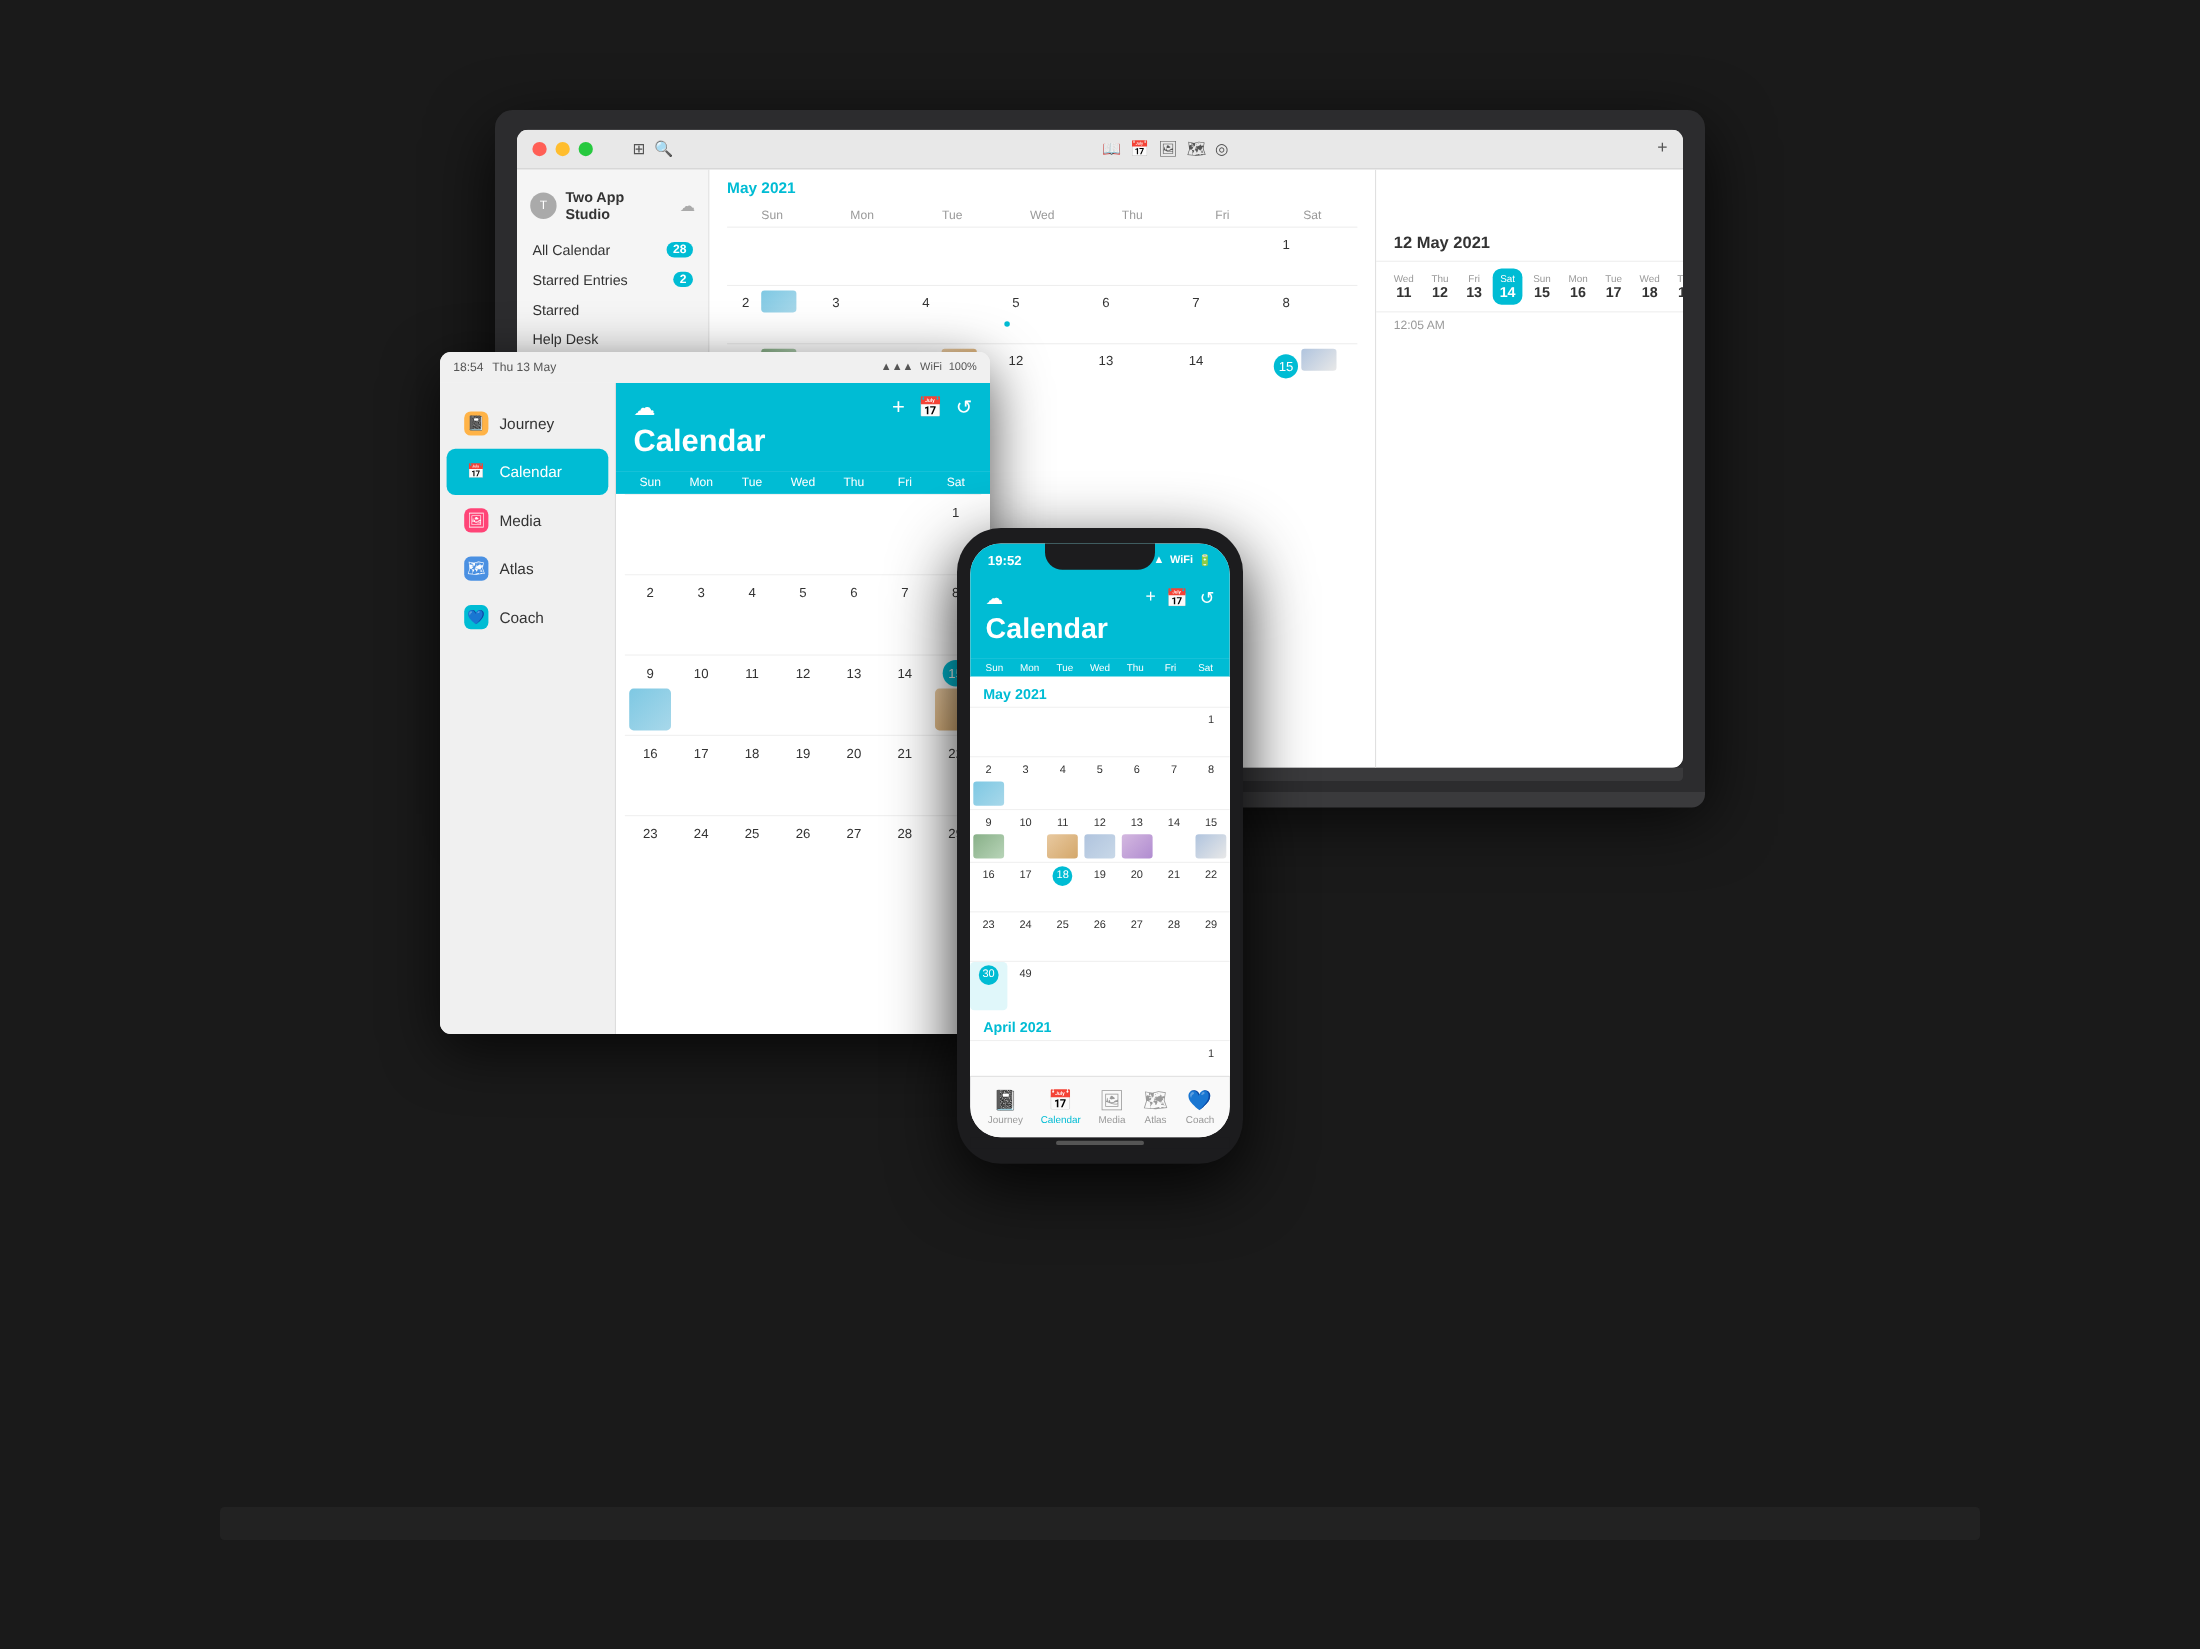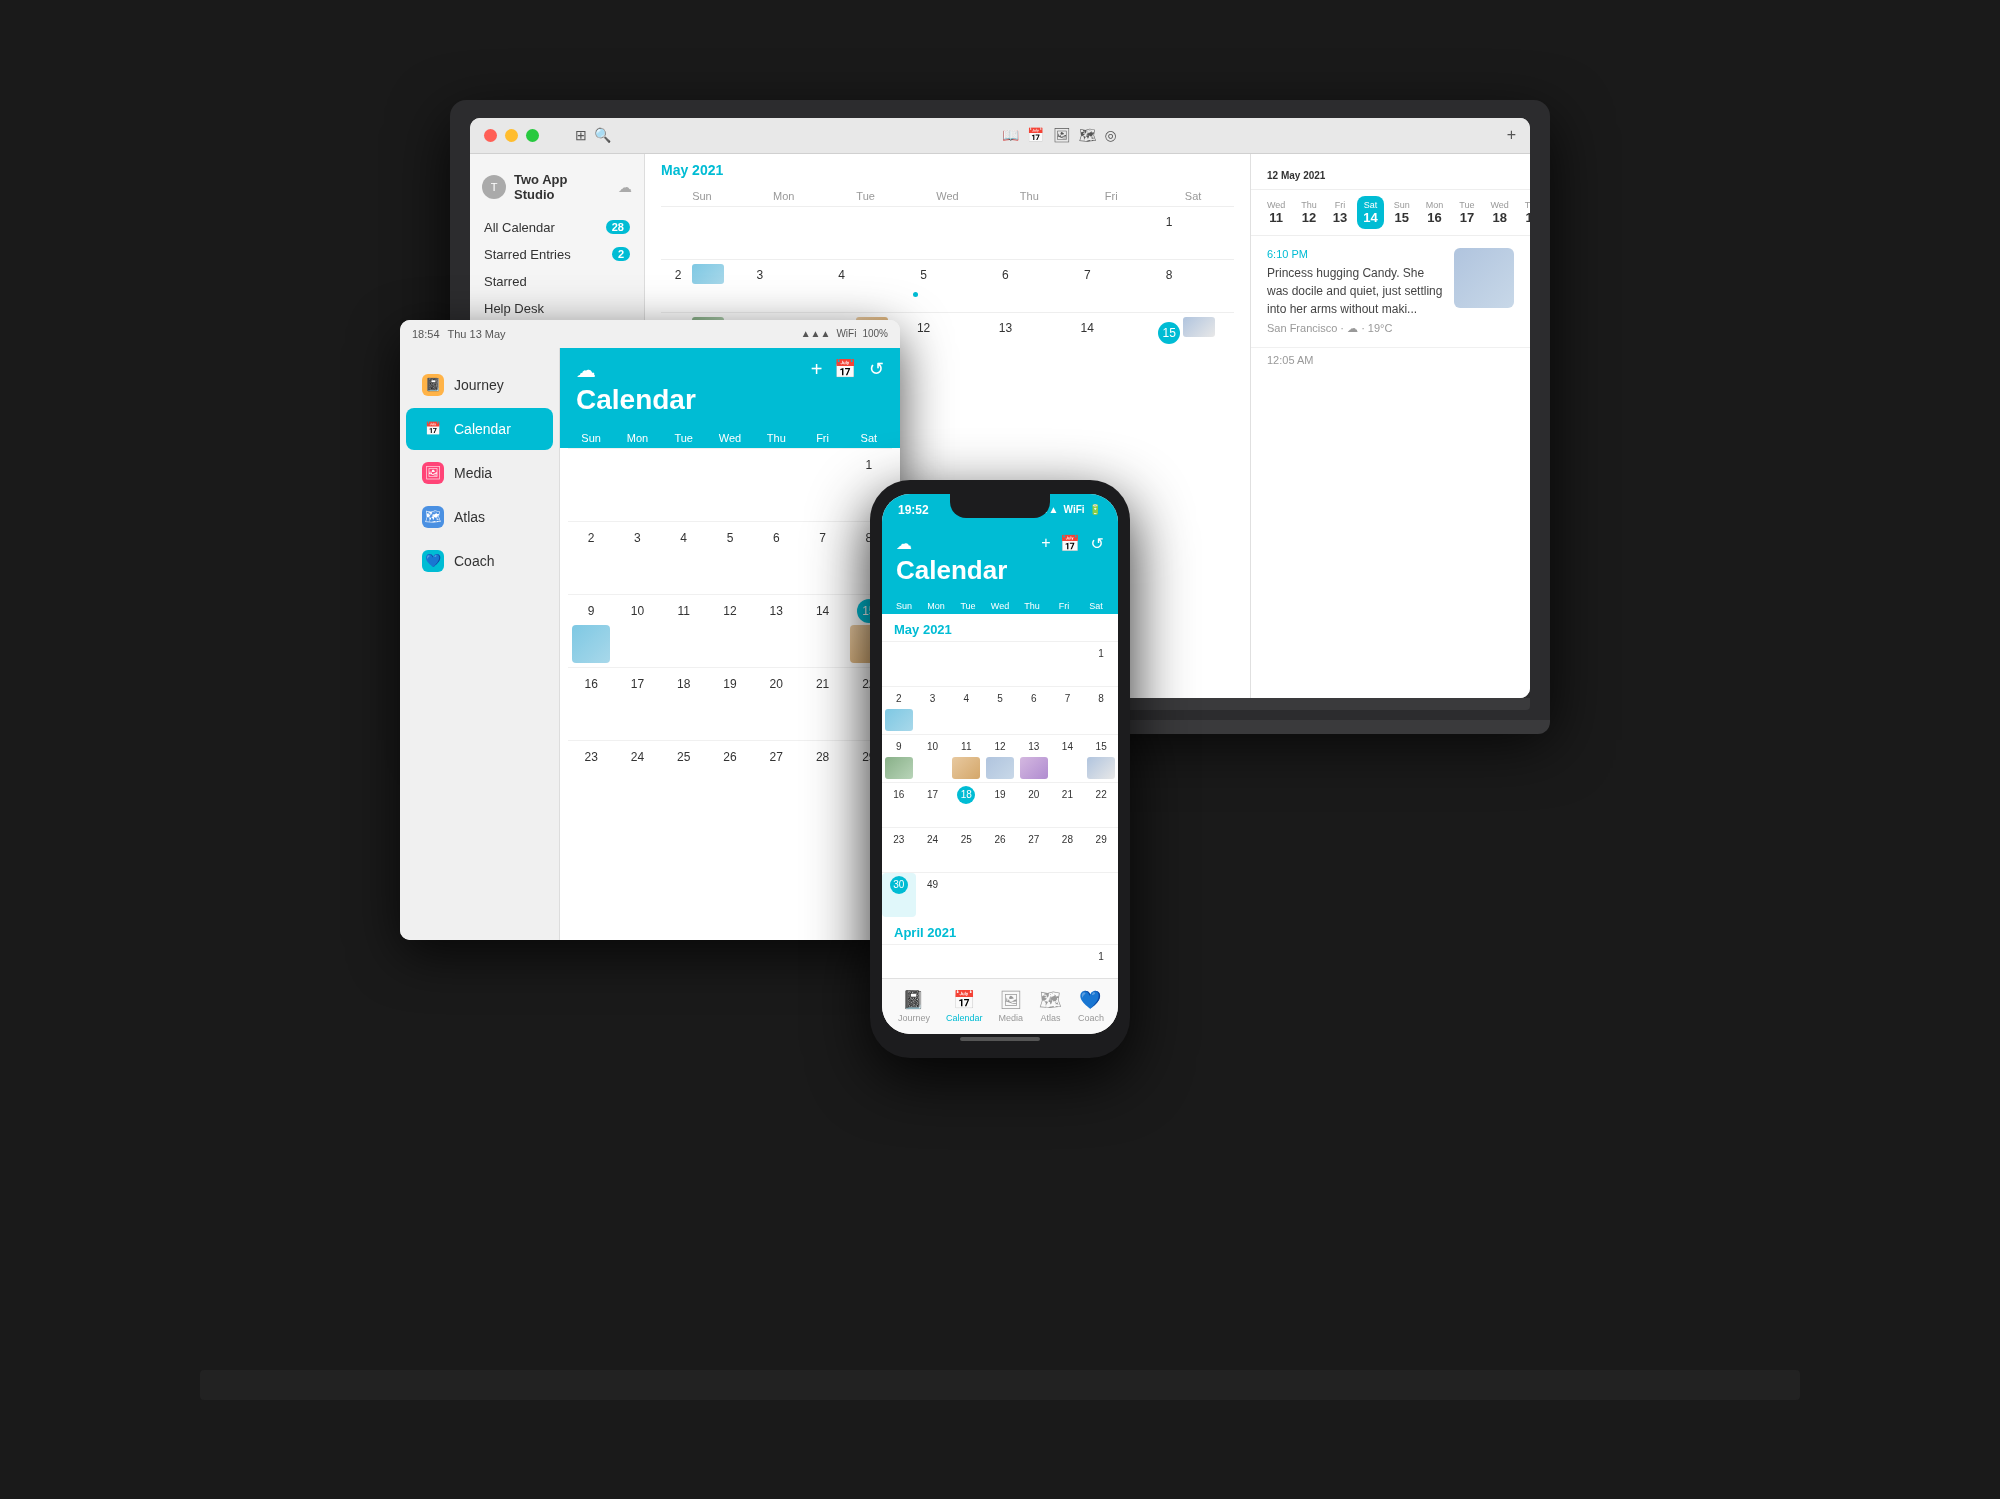--- a/index.html
+++ b/index.html
@@ -168,24 +168,25 @@
     
     .mac-detail-panel {
       width: 280px;
       background: #fff;
       border-left: 1px solid #e0e0e0;
       display: flex;
       flex-direction: column;
     }
     .mac-detail-date-strip {
       padding: 16px 16px 8px;
-      font-size: 10px;
+      font-size: 15px;
       font-weight: 700;
       color: #333;
       border-bottom: 1px solid #eee;
+      margin-top: 42px;
     }
     .mac-week-strip {
       display: flex;
       gap: 4px;
       padding: 6px 10px;
       border-bottom: 1px solid #eee;
     }
     .mac-week-day {
       display: flex;
       flex-direction: column;
@@ -694,30 +695,20 @@
                 <div class="mac-week-day">
                     <span style="font-size:9px;color:#999;">Wed</span>
                     <span class="wnum">18</span>
                   </div>
                 <div class="mac-week-day">
                     <span style="font-size:9px;color:#999;">Thu</span>
                     <span class="wnum">19</span>
                   </div>
               </div>
 
-              <div class="mac-entry-card">
-                <div class="mac-entry-text">
-                  <div class="mac-entry-time">6:10 PM</div>
-                  <div class="mac-entry-body">Princess hugging Candy. She was docile and quiet, just settling into her arms without maki...</div>
-                  <div class="mac-entry-meta">San Francisco · ☁ · 19°C</div>
-                </div>
-                <div class="mac-entry-thumb">
-                  <div class="mac-entry-thumb-inner" style="background:linear-gradient(135deg,#b0c4de,#c8d8e8);"></div>
-                </div>
-              </div>
               <div style="padding:6px 16px;font-size:11px;color:#999;">12:05 AM</div>
             </div>
           </div>
         </div>
       </div>
       <div class="laptop-hinge"></div>
     </div>
     <div class="laptop-base"></div>
   </div>
 

